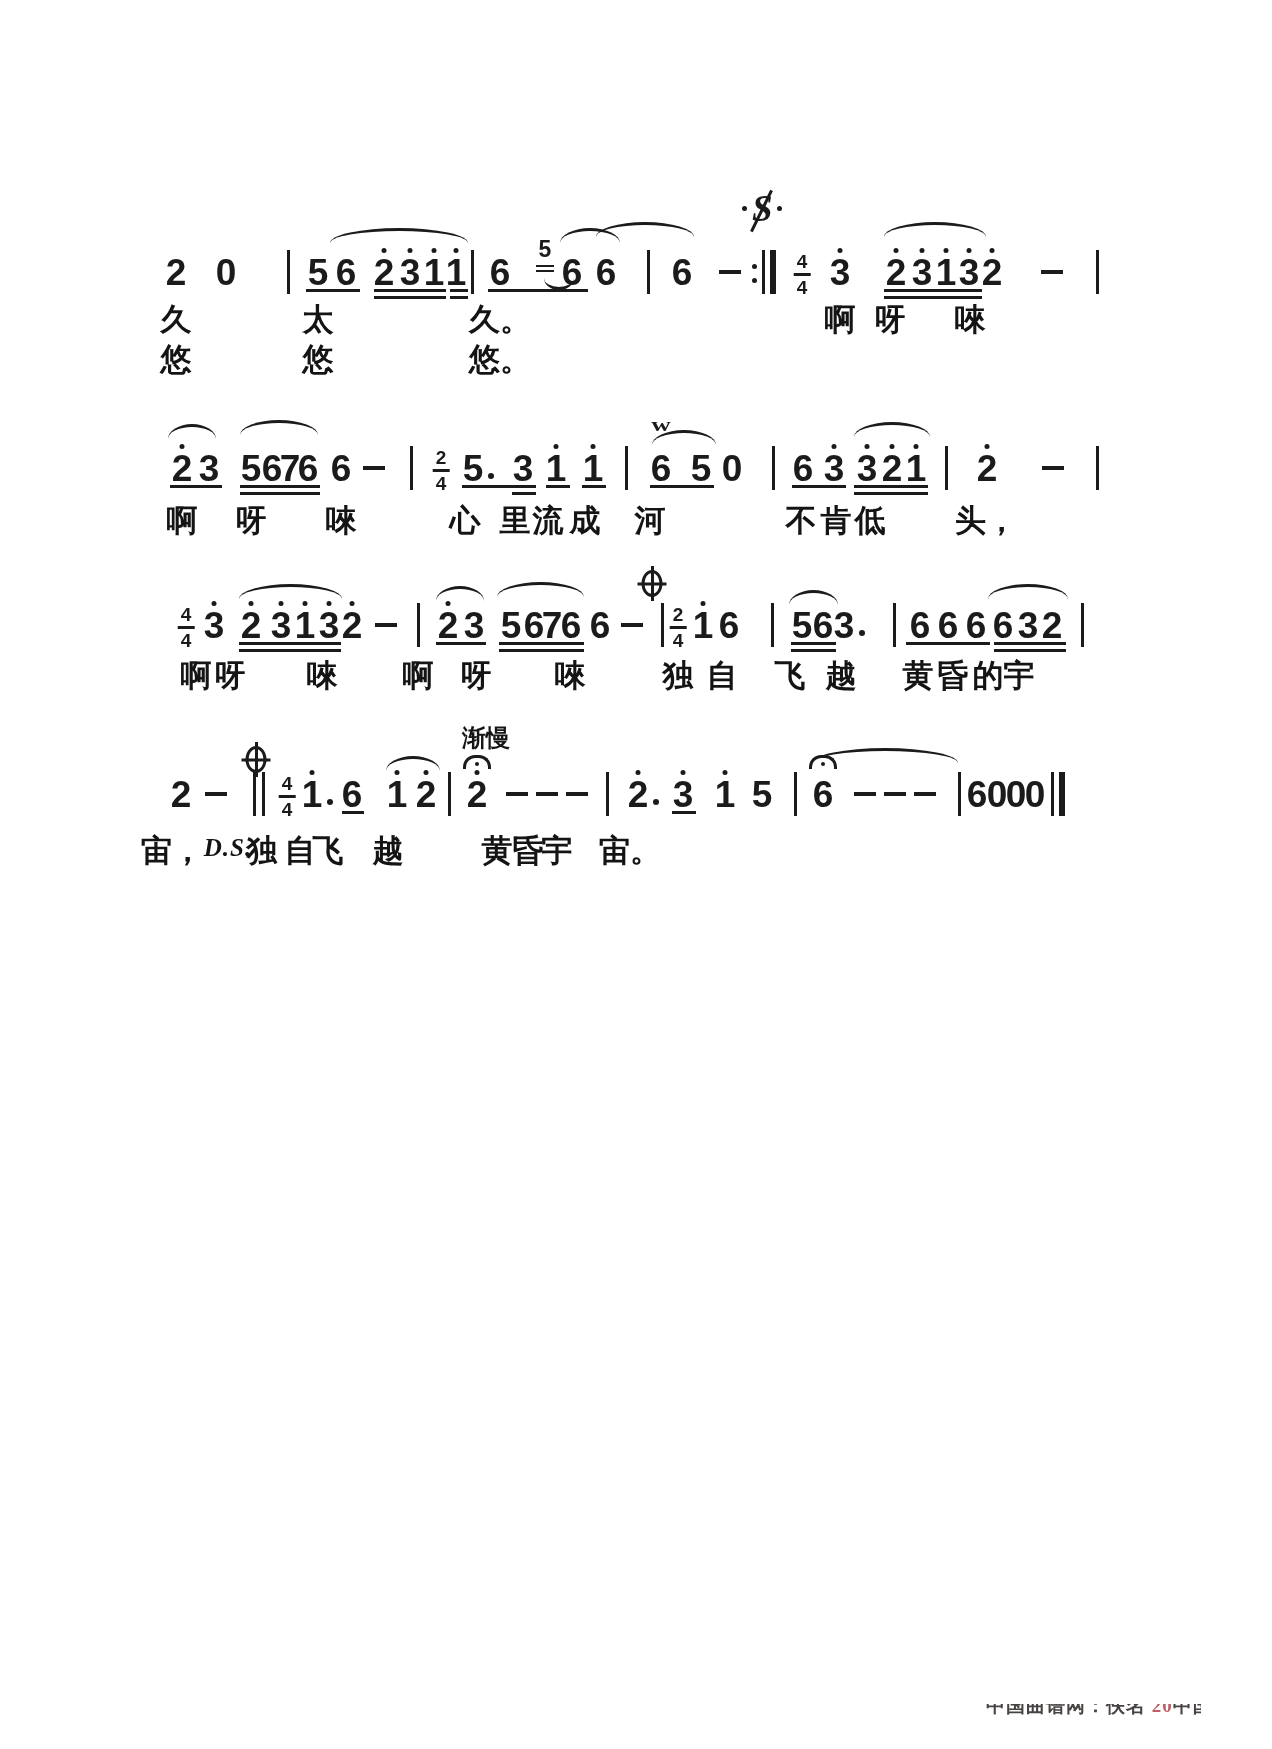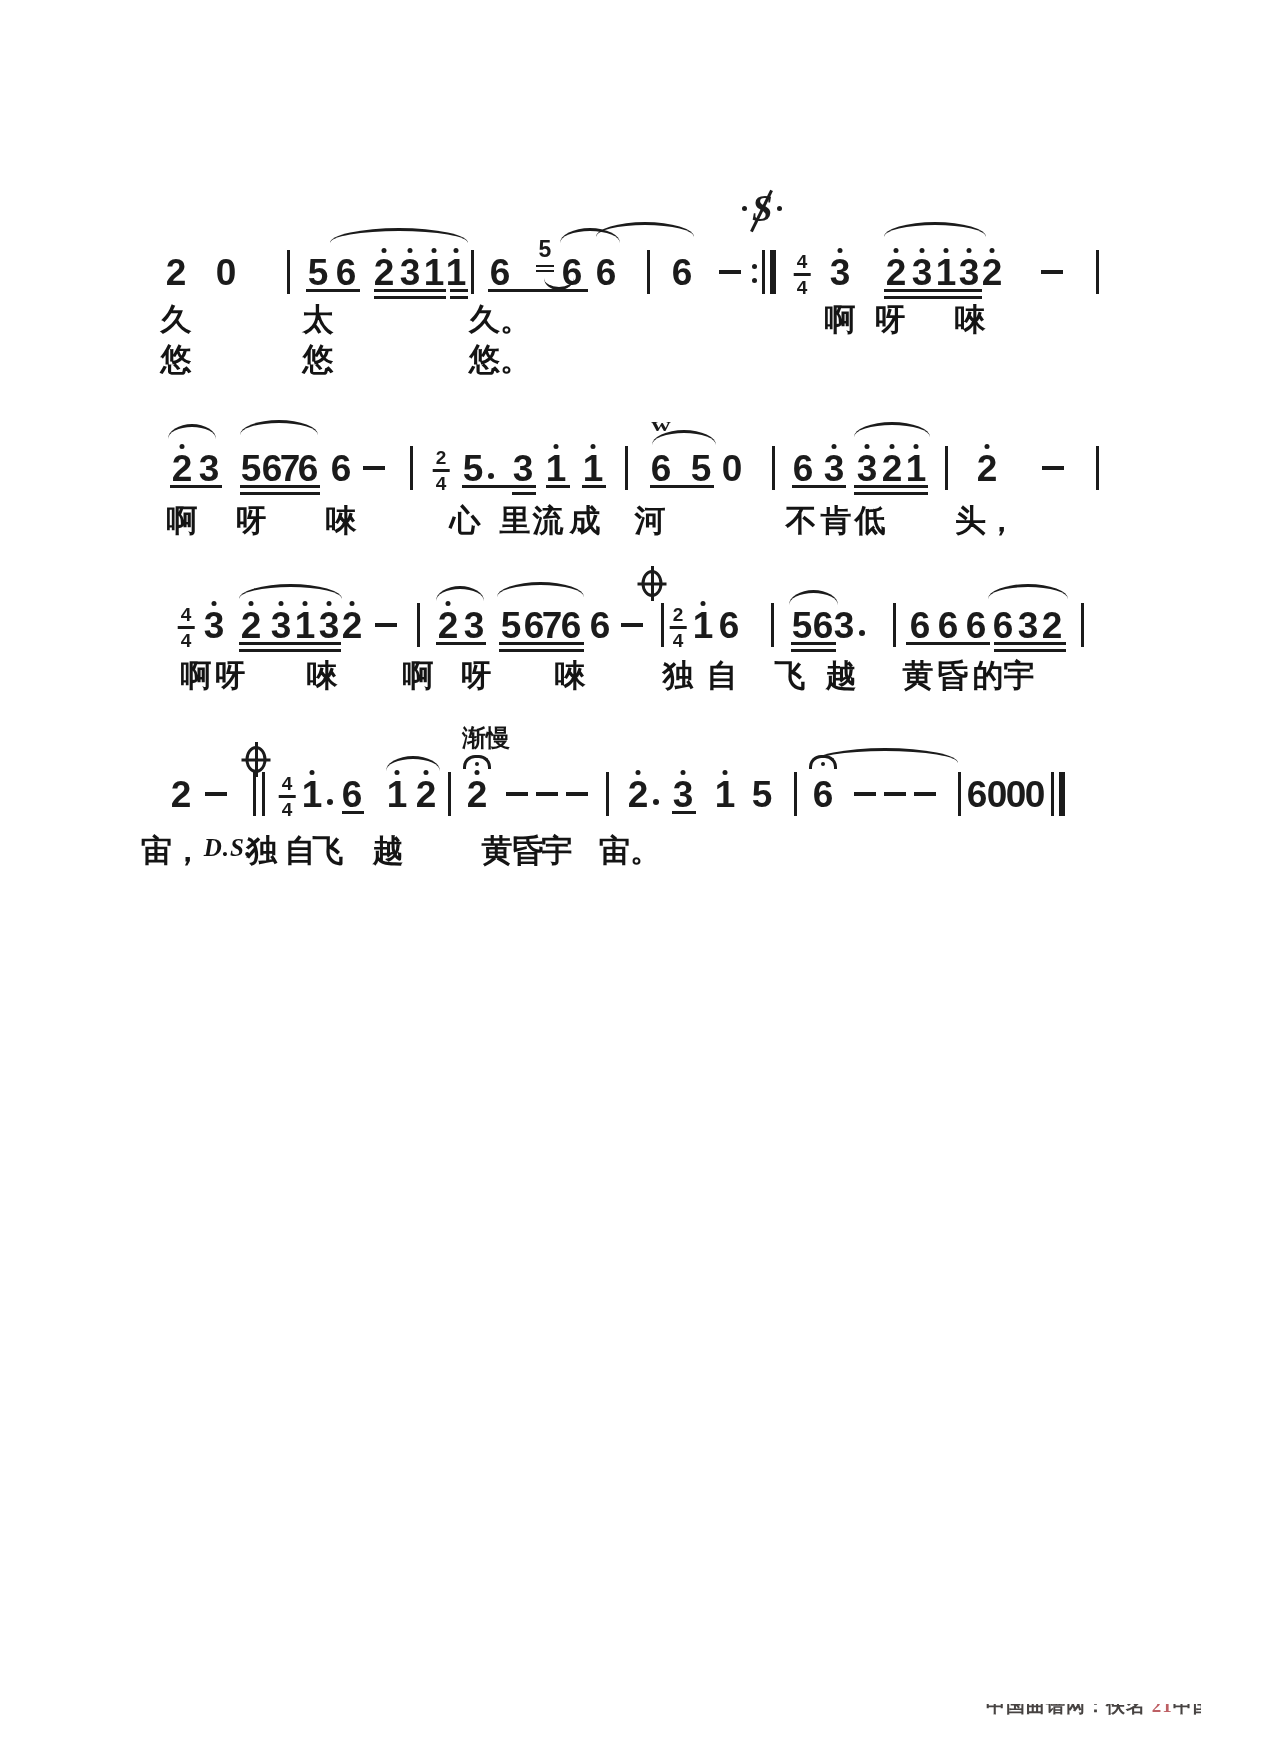--- a/index.html
+++ b/index.html
@@ -332,15 +332,15 @@
       <div class="lyric" style="left: 262px; top: 835px;">独</div>
       <div class="lyric" style="left: 300px; top: 835px;">自</div>
       <div class="lyric" style="left: 328px; top: 835px;">飞</div>
       <div class="lyric" style="left: 388px; top: 835px;">越</div>
       <div class="lyric" style="left: 497px; top: 835px;">黄</div>
       <div class="lyric" style="left: 528px; top: 835px;">昏</div>
       <div class="lyric" style="left: 557px; top: 835px;">宇</div>
       <div class="lyric" style="left: 630px; top: 835px;">宙。</div>
     </div>
   <div class="watermark">
-    <span class="wm-inner"><span class="wm-dark">中国曲谱网：佚名 </span><span class="wm-red">21</span><span class="wm-dark">中国曲谱网</span></span>
+    <span class="wm-inner"><span class="wm-dark">中国曲谱网：佚名 </span><span class="wm-red">20</span><span class="wm-dark">中国曲谱网</span></span>
   </div>
 </div>
 
 </body></html>

